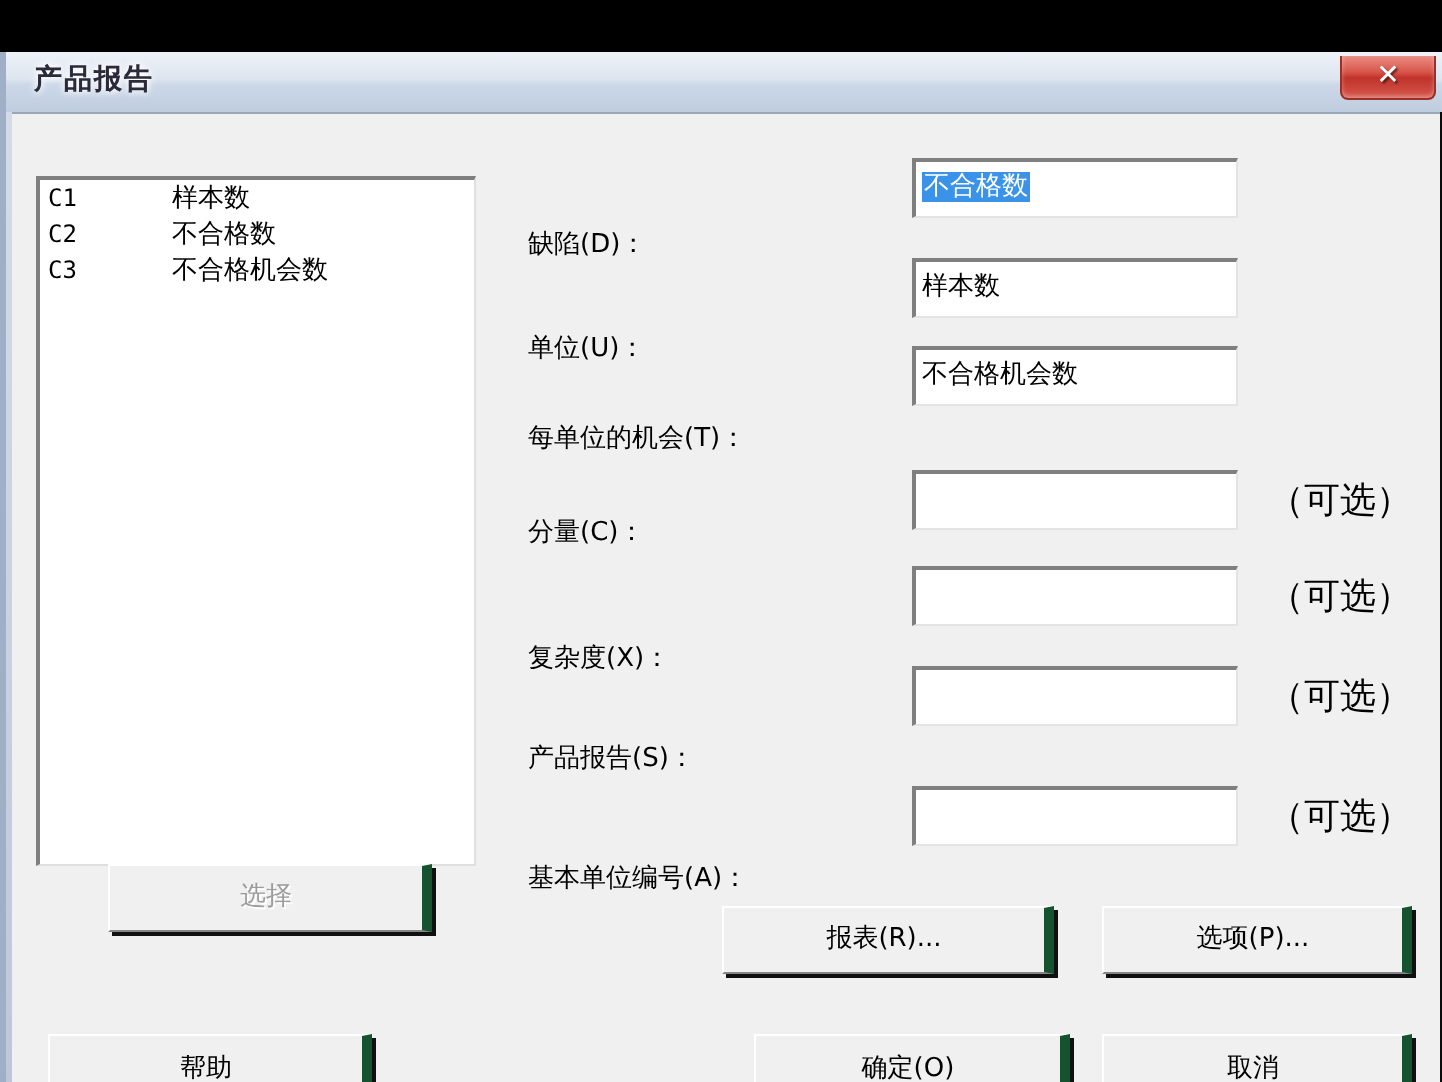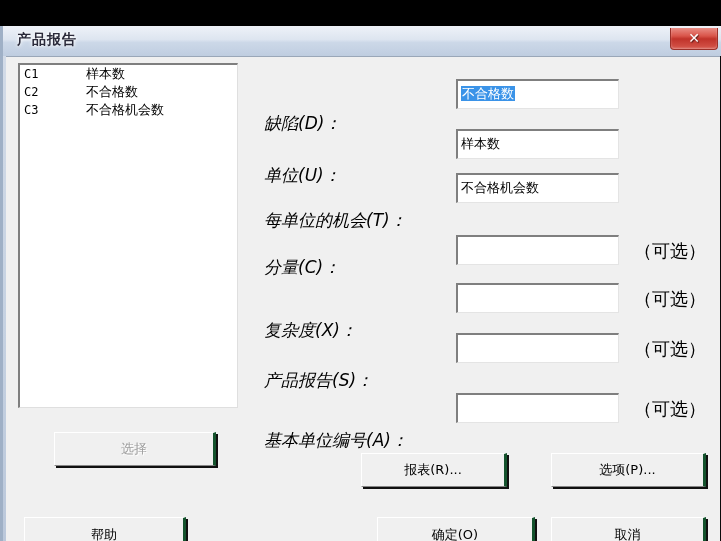--- a/index.html
+++ b/index.html
@@ -73,21 +73,21 @@
     position: absolute;
     left: 3px; top: 30px;
     width: 714px; height: 508px;
     background: #f0f0f0;
     border-top: 1px solid #9aa7b8;
   }
 
   
   .listbox {
     position: absolute;
-    left: 12px; top: 6px;
+    left: 12px; top: 31px;
     width: 220px; height: 345px;
     background: #ffffff;
     box-sizing: border-box;
     border-top: 2px solid #7f7f7f;
     border-left: 2px solid #7f7f7f;
     border-right: 1px solid #dfdfdf;
     border-bottom: 1px solid #dfdfdf;
     overflow: hidden;
   }
   .list-item {
@@ -113,41 +113,40 @@
     border-bottom: 2px solid #1c1c1c;
     box-shadow: inset -1px -1px 0 #9a9a9a;
     font-size: 13px;
     color: #000;
     text-align: center;
     cursor: pointer;
     white-space: nowrap;
   }
   .btn span { display: block; }
   .btn.light {
-    border-right: 3px solid #14532d;
+    border-right: 5px solid #14532d;
     border-bottom: 1px solid #868686;
     box-shadow: 2px 2px 0 #101010;
   }
   .btn.disabled { color: #9c9c9c; text-shadow: 1px 1px 0 #ffffff; cursor: default; }
 
   #btn-select { left: 48px; top: 375px; width: 162px; height: 34px; line-height: 32px; }
   #btn-help   { left: 18px; top: 460px; width: 162px; height: 52px; line-height: 34px; }
-  #btn-report { left: 355px; top: 396px; width: 146px; height: 34px; line-height: 32px; }
+  #btn-report { left: 355px; top: 396px; width: 166px; height: 34px; line-height: 32px; }
   #btn-option { left: 545px; top: 396px; width: 155px; height: 34px; line-height: 32px; }
   #btn-ok     { left: 371px; top: 460px; width: 158px; height: 36px; line-height: 34px; }
   #btn-cancel { left: 545px; top: 460px; width: 155px; height: 36px; line-height: 34px; }
 
   
   .flabel {
     position: absolute;
-    font-size: 17px;
+    font-size: 13px;
     color: #000;
     white-space: nowrap;
     line-height: 16px;
-    font-style: italic;
   }
   .field {
     position: absolute;
     box-sizing: border-box;
     background: #ffffff;
     border-top: 2px solid #7f7f7f;
     border-left: 2px solid #7f7f7f;
     border-right: 1px solid #e4e4e4;
     border-bottom: 1px solid #e4e4e4;
     font-size: 13px;

